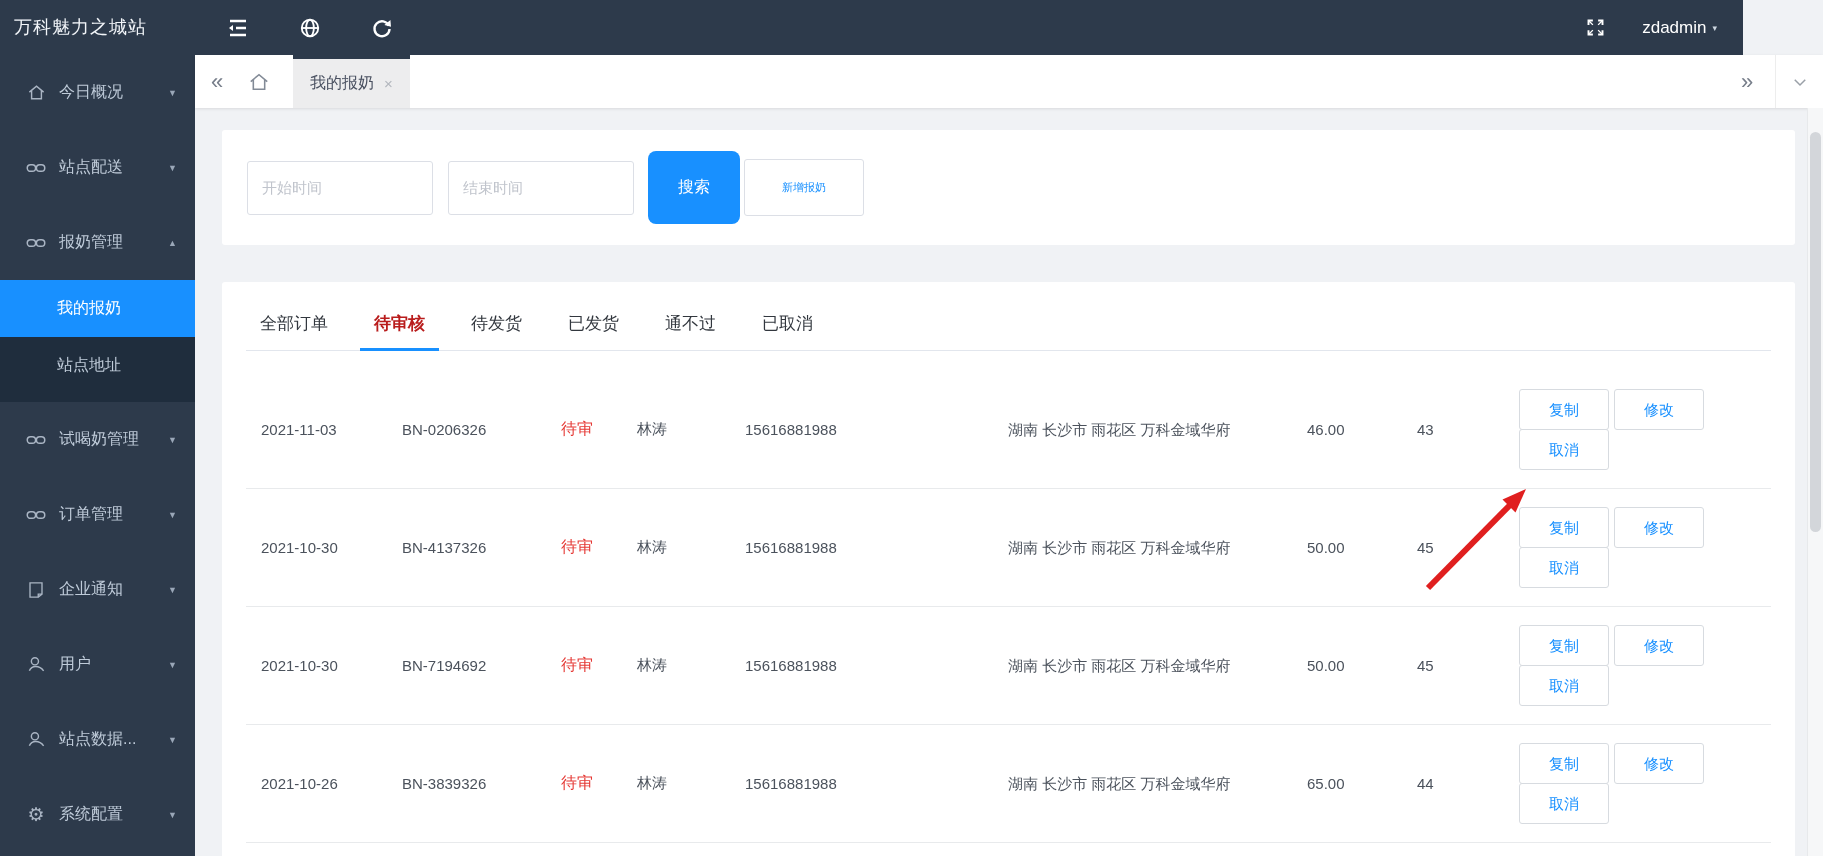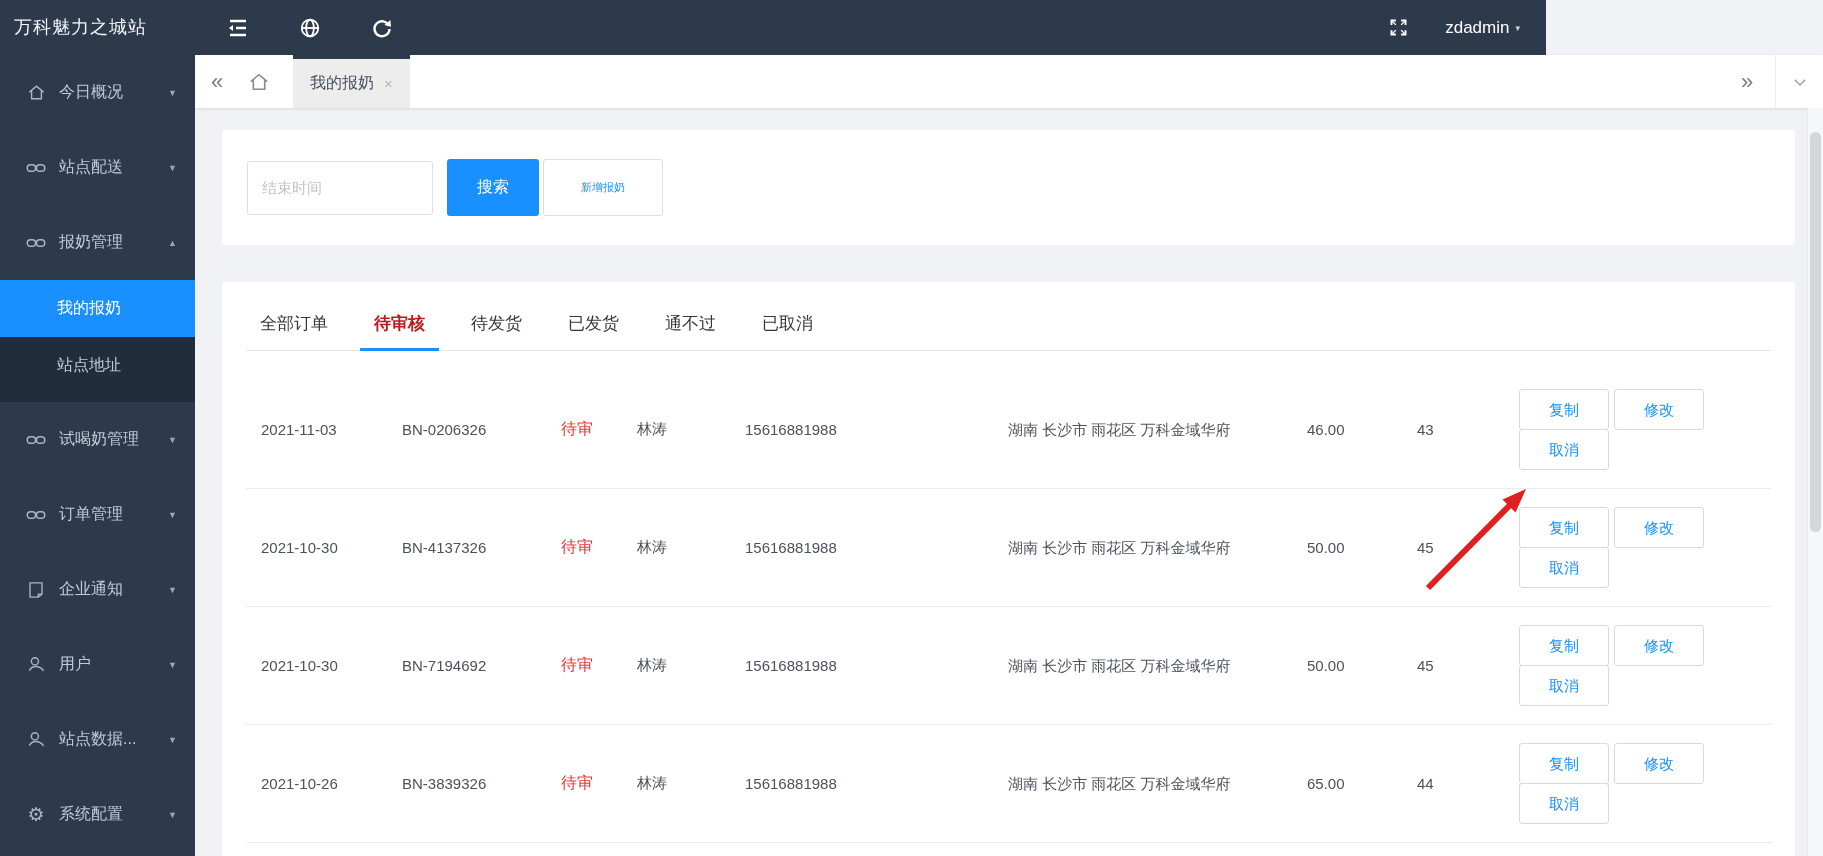--- a/index.html
+++ b/index.html
@@ -1,21 +1,21 @@
 <!DOCTYPE html>
 <html><head>
 <meta charset="utf-8">
 <style>
   * { margin:0; padding:0; box-sizing:border-box; }
   html,body { width:1823px; height:856px; overflow:hidden; background:#f0f2f5;
     font-family:"Liberation Sans","DejaVu Sans",sans-serif; }
   .screen { position:relative; width:1823px; height:856px; overflow:hidden; }
 
   
-  .topbar { position:absolute; left:0; top:0; width:1546px; height:55px;
+  .topbar { position:absolute; left:0; top:0; width:1743px; height:55px;
     background:#2d3a4b; display:flex; align-items:center; z-index:20; }
   .logo { width:195px; height:55px; line-height:55px; padding-left:14px;
     color:#f2f5f9; font-size:18px; letter-spacing:1px; flex:0 0 195px; }
   .topbar-icons { display:flex; align-items:center; gap:46px; margin-left:30px; }
   .tb-icon { width:26px; height:26px; display:flex; align-items:center; justify-content:center;
     cursor:pointer; color:#fff; }
   .tb-icon svg { display:block; }
   .topbar-right { margin-left:auto; display:flex; align-items:center; gap:34px; padding-right:26px; }
   .username { color:#ffffff; font-size:17px; display:flex; align-items:center; gap:6px; }
   .username .caret { font-size:9px; color:#cdd6e0; }
@@ -54,22 +54,22 @@
   
   .content { position:absolute; left:195px; top:108px; width:1628px; height:748px;
     background:#f0f2f5; padding:22px 28px 0 27px; }
   .card { background:#ffffff; border-radius:3px; }
   .search-card { height:115px; display:flex; align-items:center; padding-left:25px; }
   .inp { width:186px; height:54px; border:1px solid #dcdfe6; border-radius:3px;
     padding:0 14px; font-size:15px; color:#333; outline:none; background:#fff;
     font-family:inherit; }
   .inp::placeholder { color:#c0c4cc; }
   .inp + .inp { margin-left:15px; }
-  .btn-search { margin-left:14px; width:92px; height:57px; background:#1890ff; color:#fff;
-    font-size:16px; border:none; border-radius:3px; cursor:pointer; font-family:inherit; }
+  .btn-search { margin-left:14px; width:92px; height:73px; background:#1890ff; color:#fff;
+    font-size:16px; border:none; border-radius:8px; cursor:pointer; font-family:inherit; }
   .btn-add { margin-left:4px; width:120px; height:57px; background:#fff; color:#1890ff;
     font-size:11px; border:1px solid #dcdfe6; border-radius:3px; cursor:pointer; font-family:inherit; }
 
   .table-card { margin-top:37px; min-height:620px; padding:0 24px; }
   .tabs { display:flex; padding-top:18px; border-bottom:1px solid #e2e6ed; }
   .tab { padding:12px 14px 15px; margin-right:18px; font-size:17px; color:#32373e;
     cursor:pointer; position:relative; }
   .tab.active { font-weight:bold; color:#b91c1c; }
   .tab.active::after { content:""; position:absolute; left:0; right:0; bottom:-1px;
     height:3px; background:#1890ff; }
@@ -255,20 +255,21 @@
         <svg width="18" height="18" viewBox="0 0 24 24" stroke="#9aa0a8" stroke-width="2" fill="none">
             <path d="M5 9l7 7 7-7"></path>
           </svg>
       </div>
     </div>
   </div>
 
   <div class="content">
 
     <div class="card search-card">
+      <input class="inp" type="text" placeholder="开始时间" style="">
       <input class="inp" type="text" placeholder="结束时间" style="">
       <button class="btn-search">搜索</button>
       <button class="btn-add">新增报奶</button>
     </div>
 
     <div class="card table-card">
       <div class="tabs">
         <div class="tab">全部订单</div>
         <div class="tab active">待审核</div>
         <div class="tab">待发货</div>

